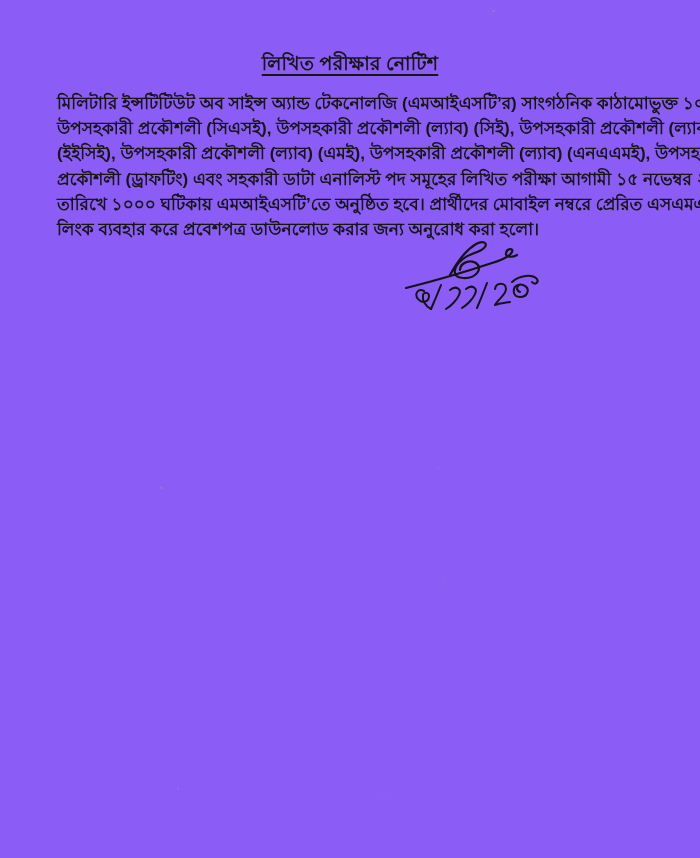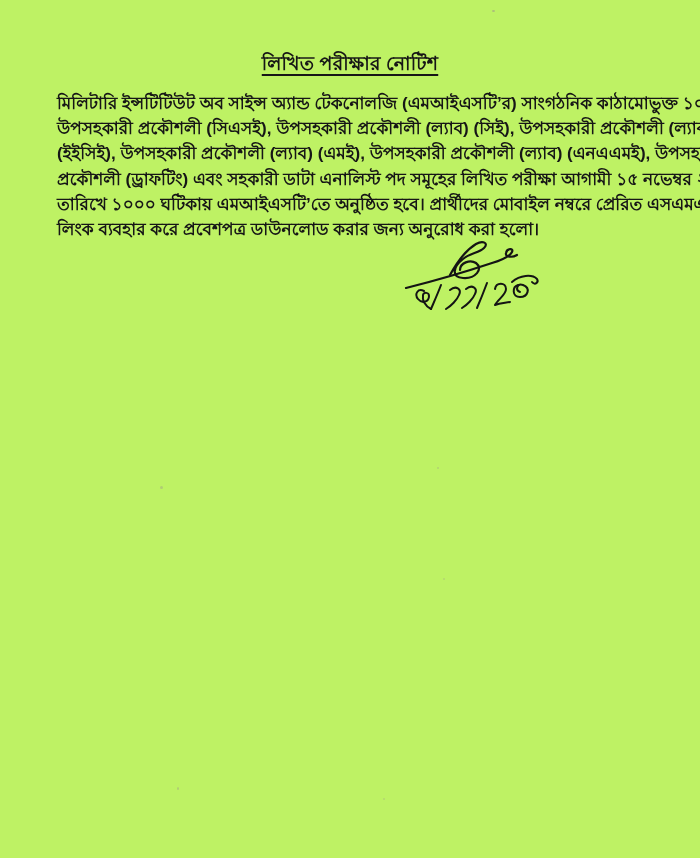--- a/index.html
+++ b/index.html
@@ -5,21 +5,21 @@
 <style>
   html, body {
     margin: 0;
     padding: 0;
     background: #ffffff;
   }
   .paper {
     position: relative;
     width: 700px;
     height: 858px;
-    background: #bef264;
+    background: #8b5cf6;
     overflow: hidden;
     font-family: "Liberation Sans", "DejaVu Sans", sans-serif;
     color: #161616;
   }
   .title-wrap {
     position: absolute;
     top: 49px;
     left: 0;
     width: 700px;
     text-align: center;

